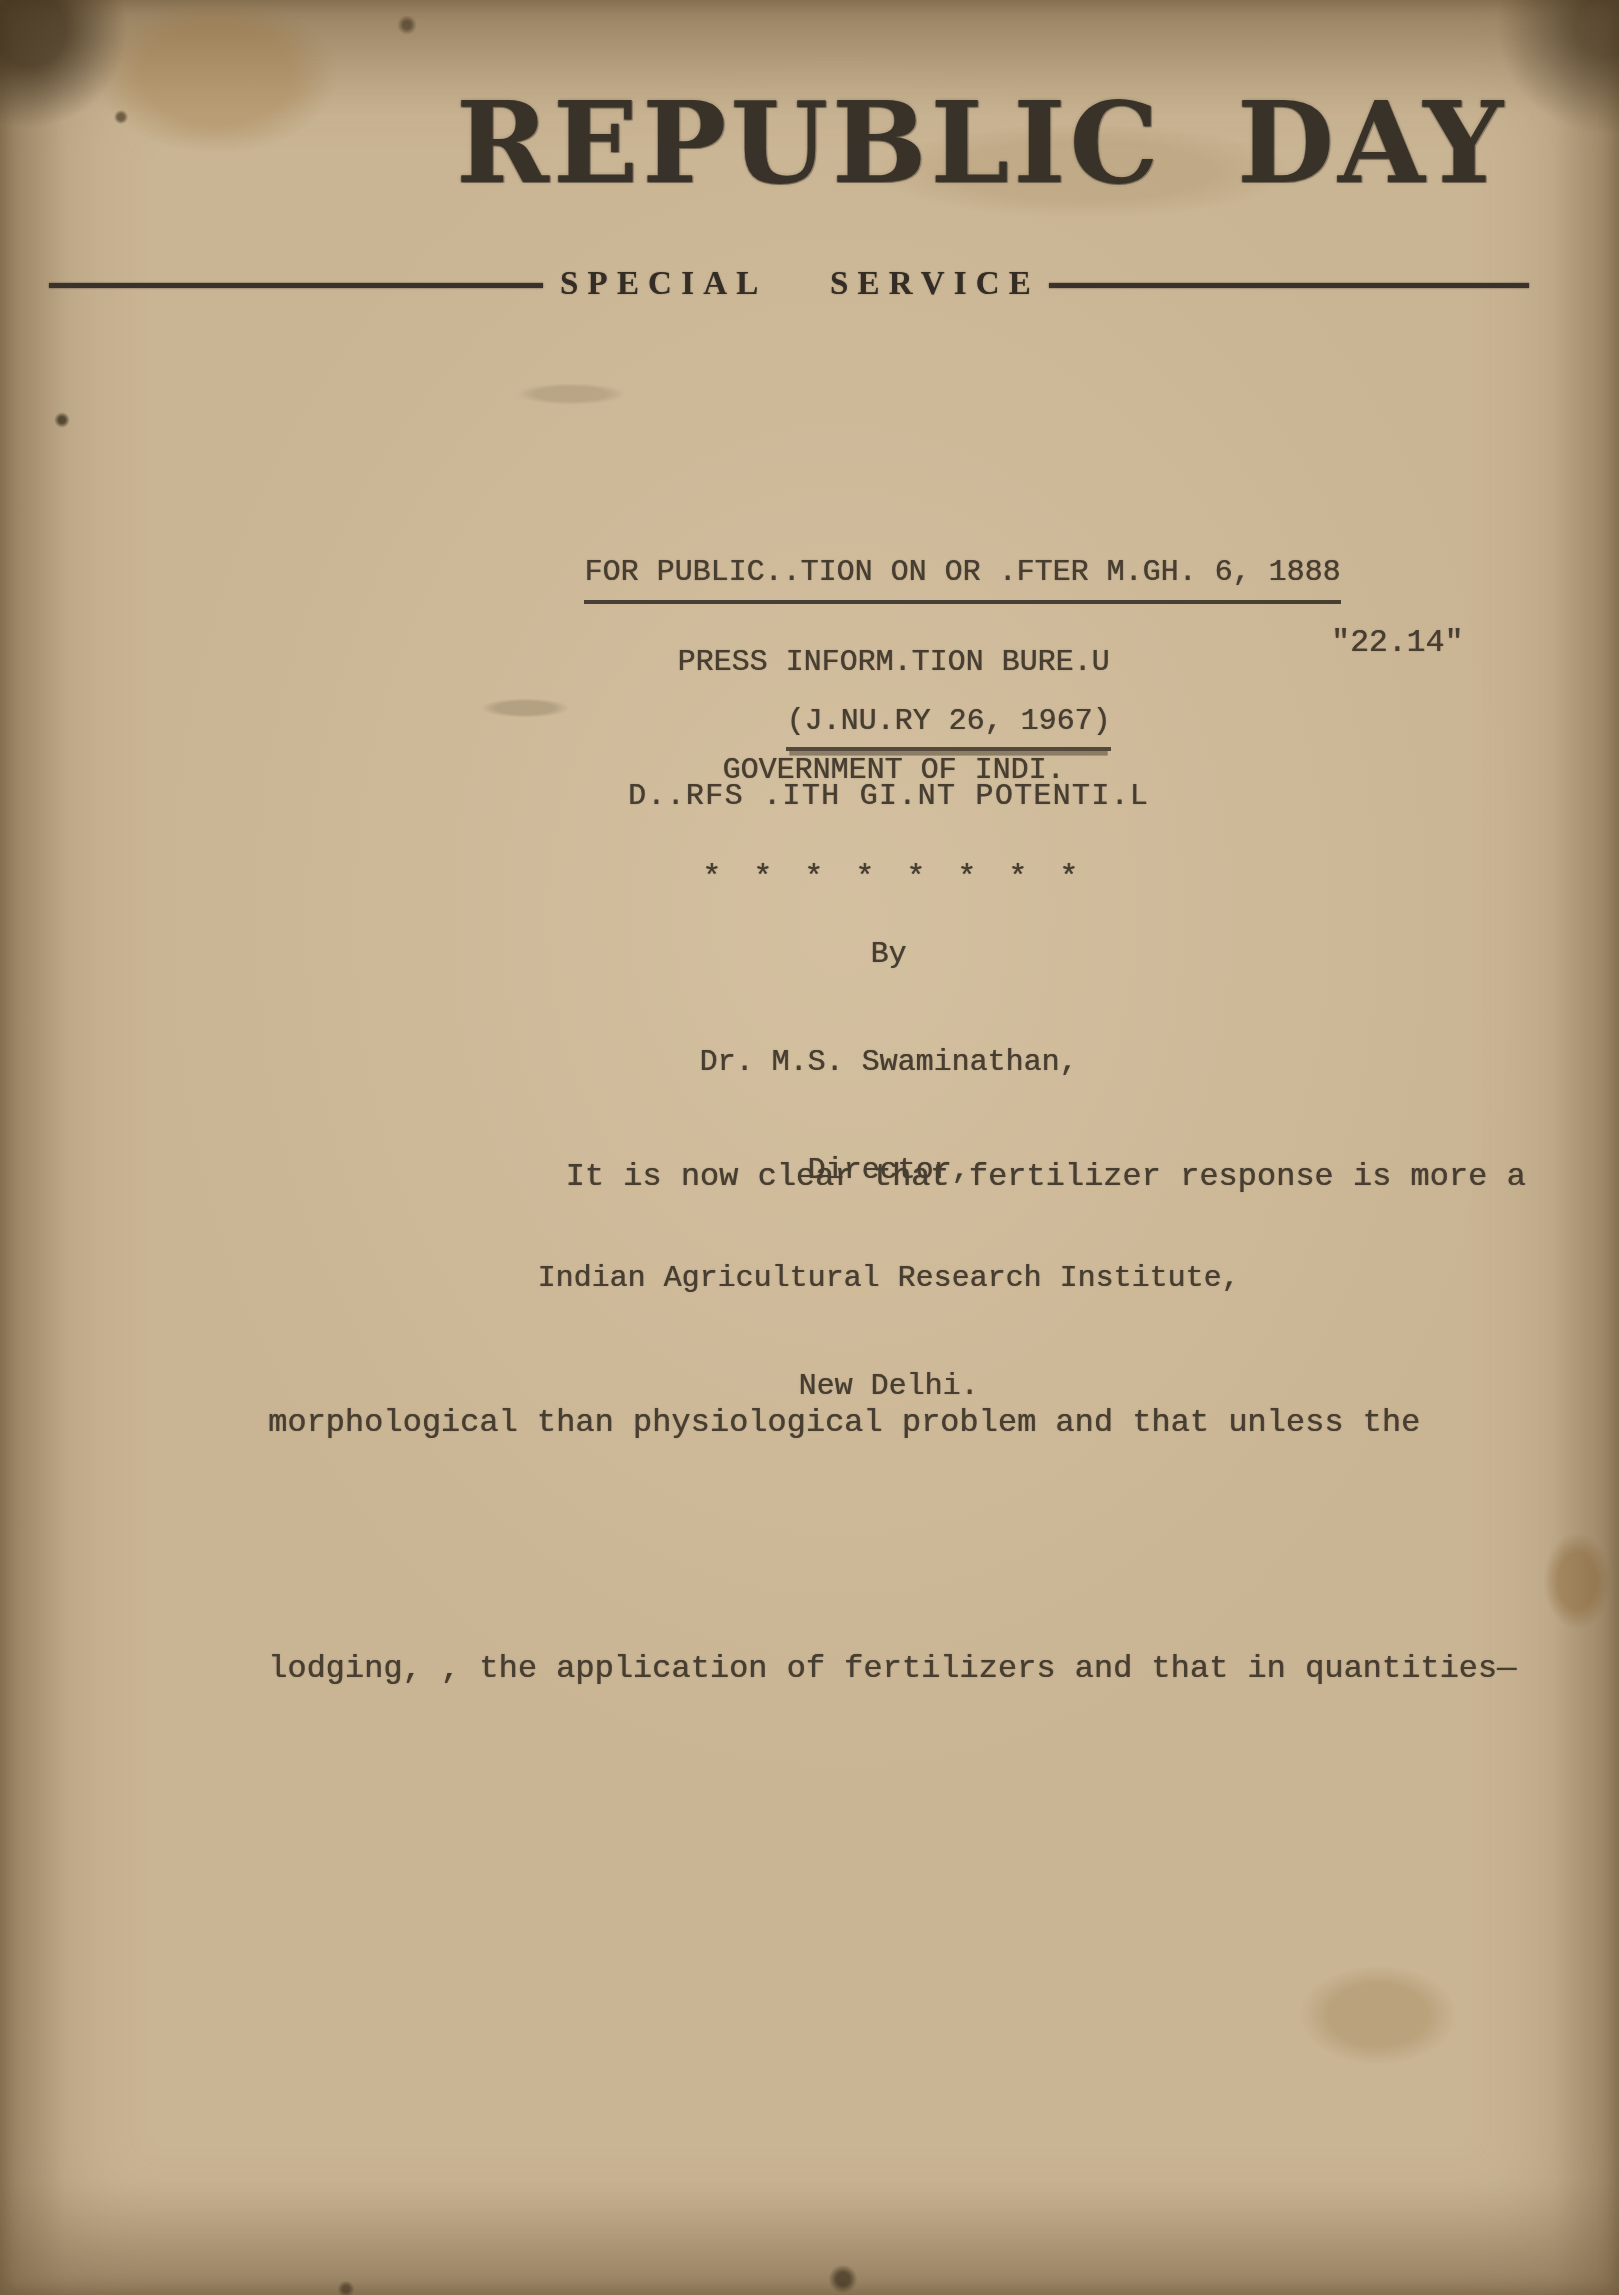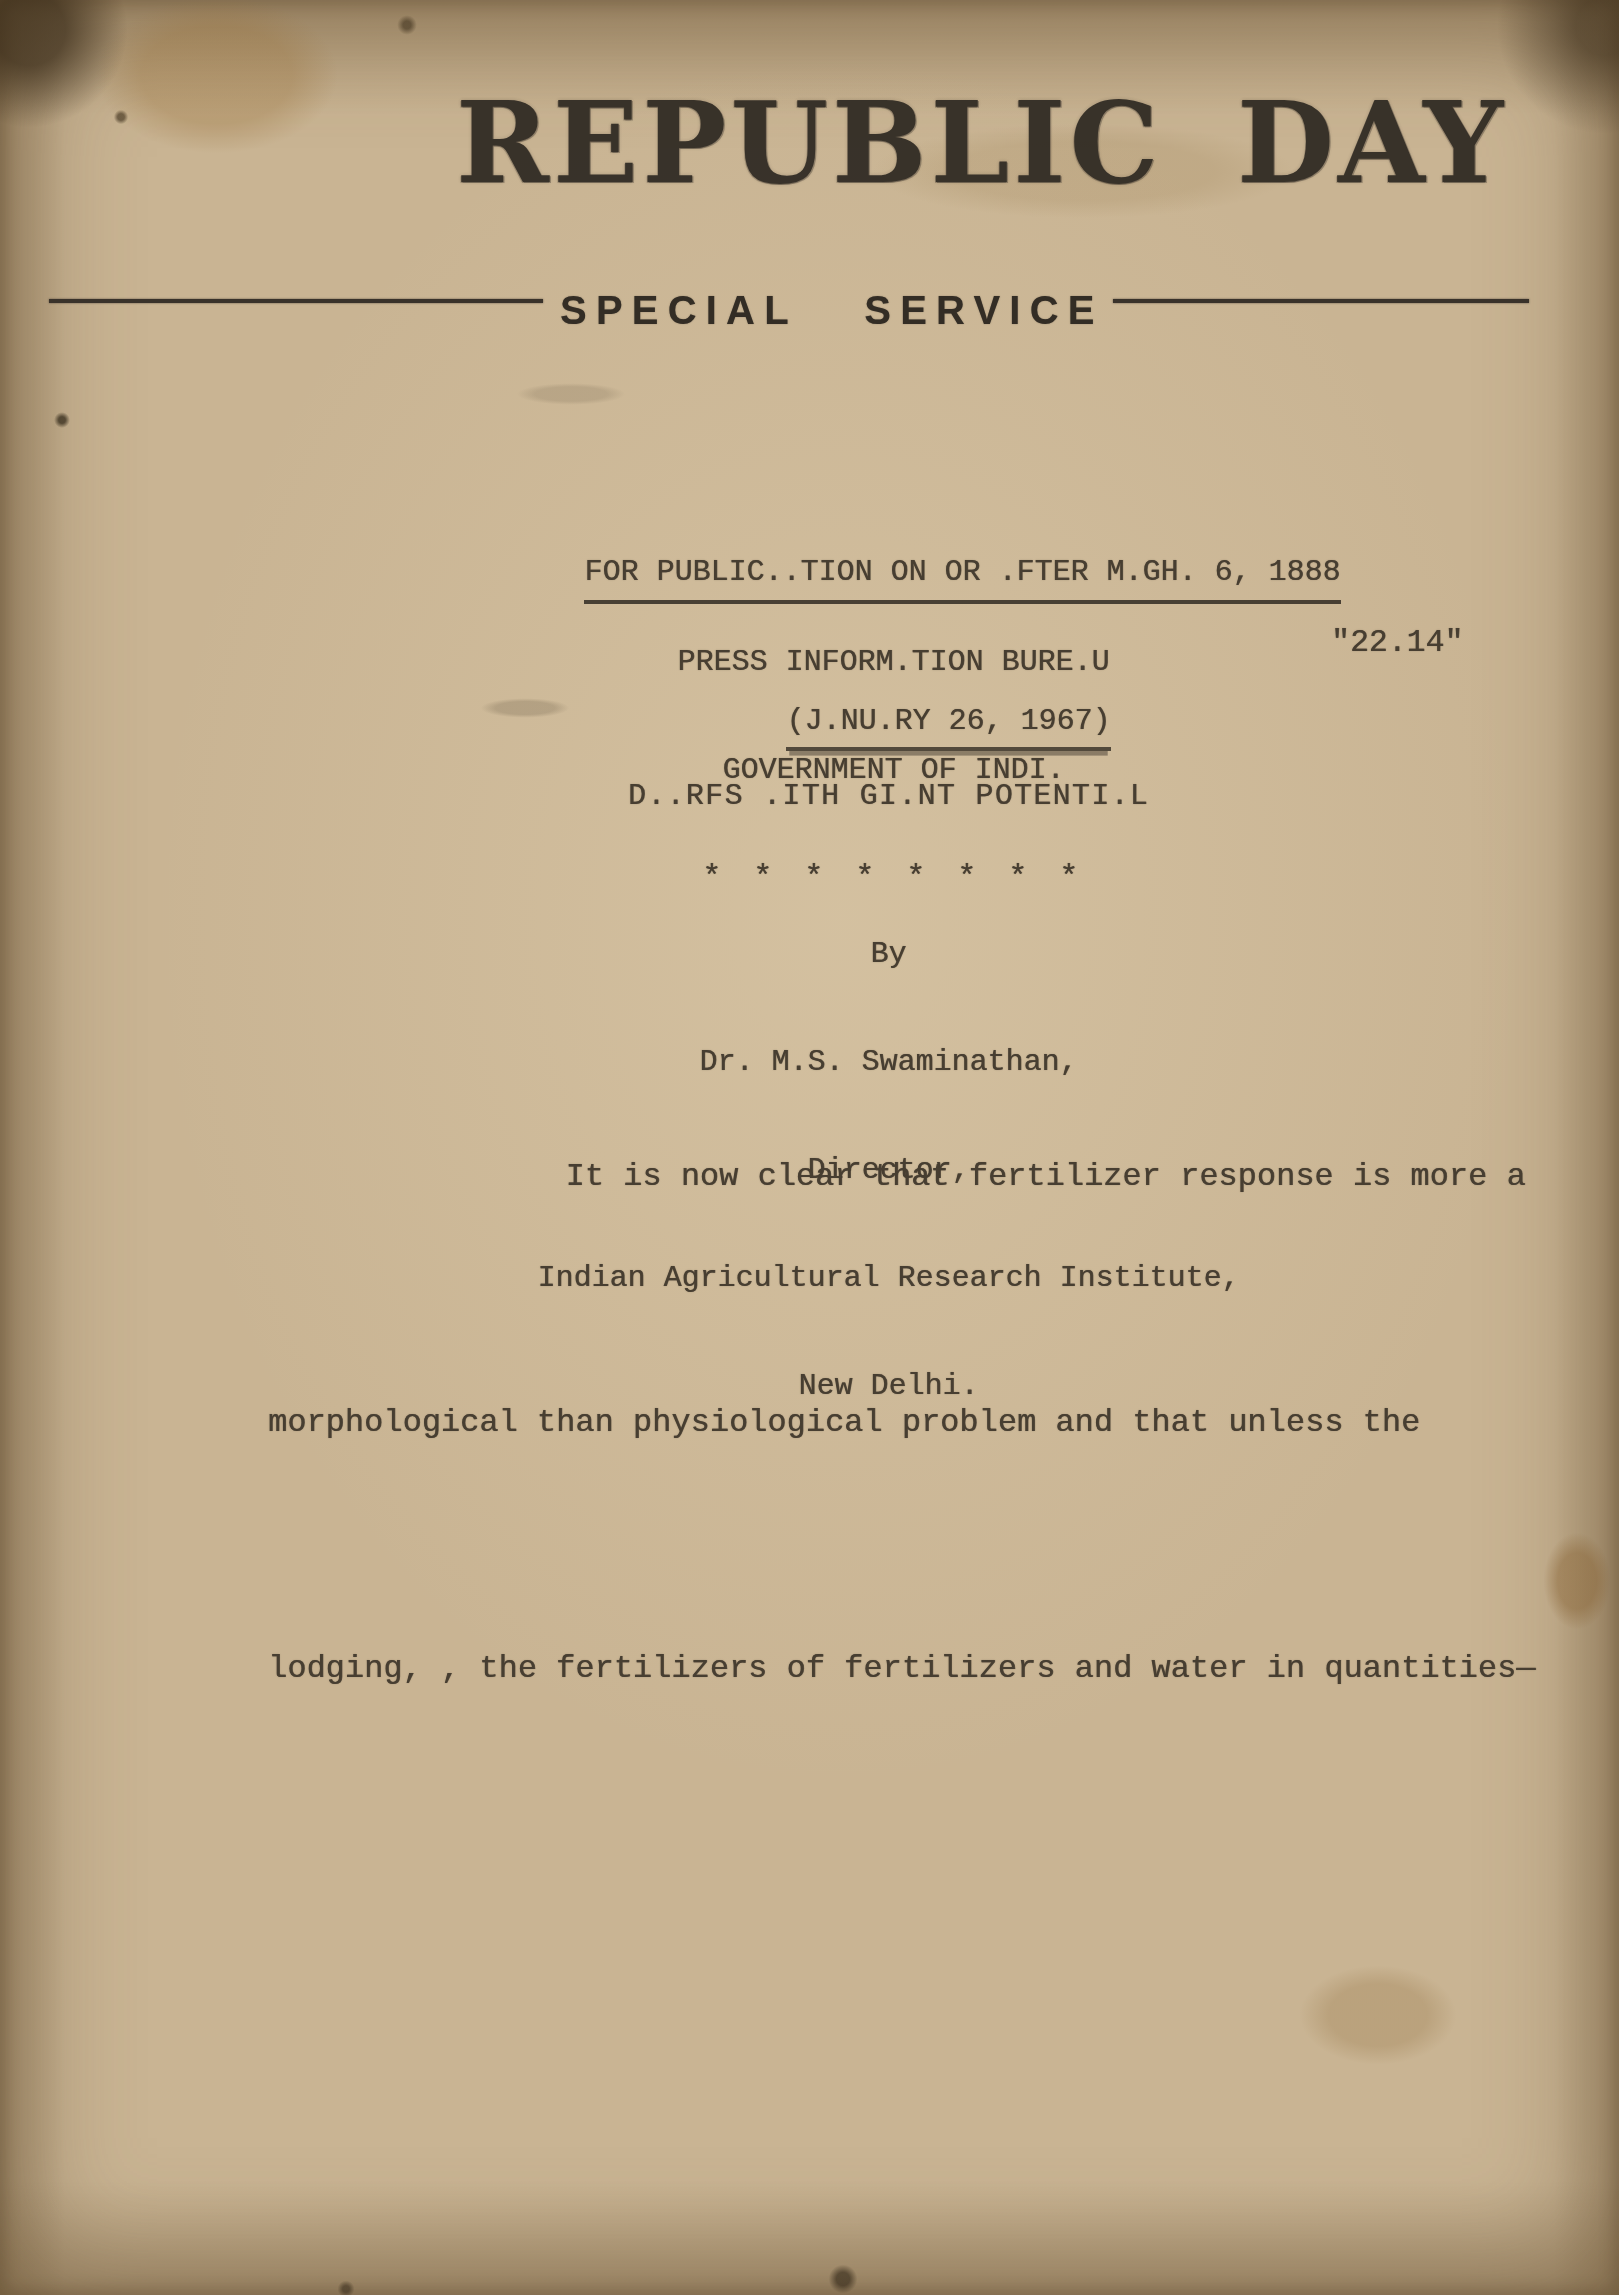--- a/index.html
+++ b/index.html
@@ -51,28 +51,27 @@
     white-space:nowrap;
   }
   .subtitle-row{
     position:absolute;top:265px;left:49px;right:90px;
     display:flex;align-items:center;
   }
   .rule{height:4.6px;background:#39322a;box-shadow:0 0 2px rgba(57,50,42,0.8);}
   .rule.left{width:494px;}
   .rule.right{flex:1;}
   .subtitle{
-    font-family:Liberation Sans, sans-serif;
-    font-weight:700;font-size:40px;
+    font-family:Liberation Serif, serif;
+    font-weight:700;font-size:33px;
     letter-spacing:9.2px;word-spacing:47px;
     color:#332d25;
     padding:0 9.2px 3.9px 17px;
     white-space:nowrap;
     text-shadow:0 0 1.3px rgba(51,45,37,0.5);
-    margin-top:23px;
   }
   
   .typed{
     font-family:"Liberation Mono", monospace;
     color:#473e31;
     text-shadow:0.5px 0 0 rgba(71,62,49,0.75), 0 0 1.6px rgba(71,62,49,0.33);
     white-space:pre;
   }
   .release{
     position:absolute;top:455px;left:0;width:100%;
@@ -138,21 +137,21 @@
     <div class="byline">By</div>
     <div>Dr. M.S. Swaminathan,</div>
     <div>Director,</div>
     <div>Indian Agricultural Research Institute,</div>
     <div>New Delhi.</div>
   </div>
 
   <div class="body-text typed">
     <div class="line indent">It is now clear that fertilizer response is more a</div>
     <div class="line">morphological than physiological problem and that unless the</div>
-    <div class="line">lodging, , the fertilizers of fertilizers and water in quantities—</div>
+    <div class="line">lodging, , the application of fertilizers and that in quantities—</div>
     
     
     
     
     
     
     
     
     
     

